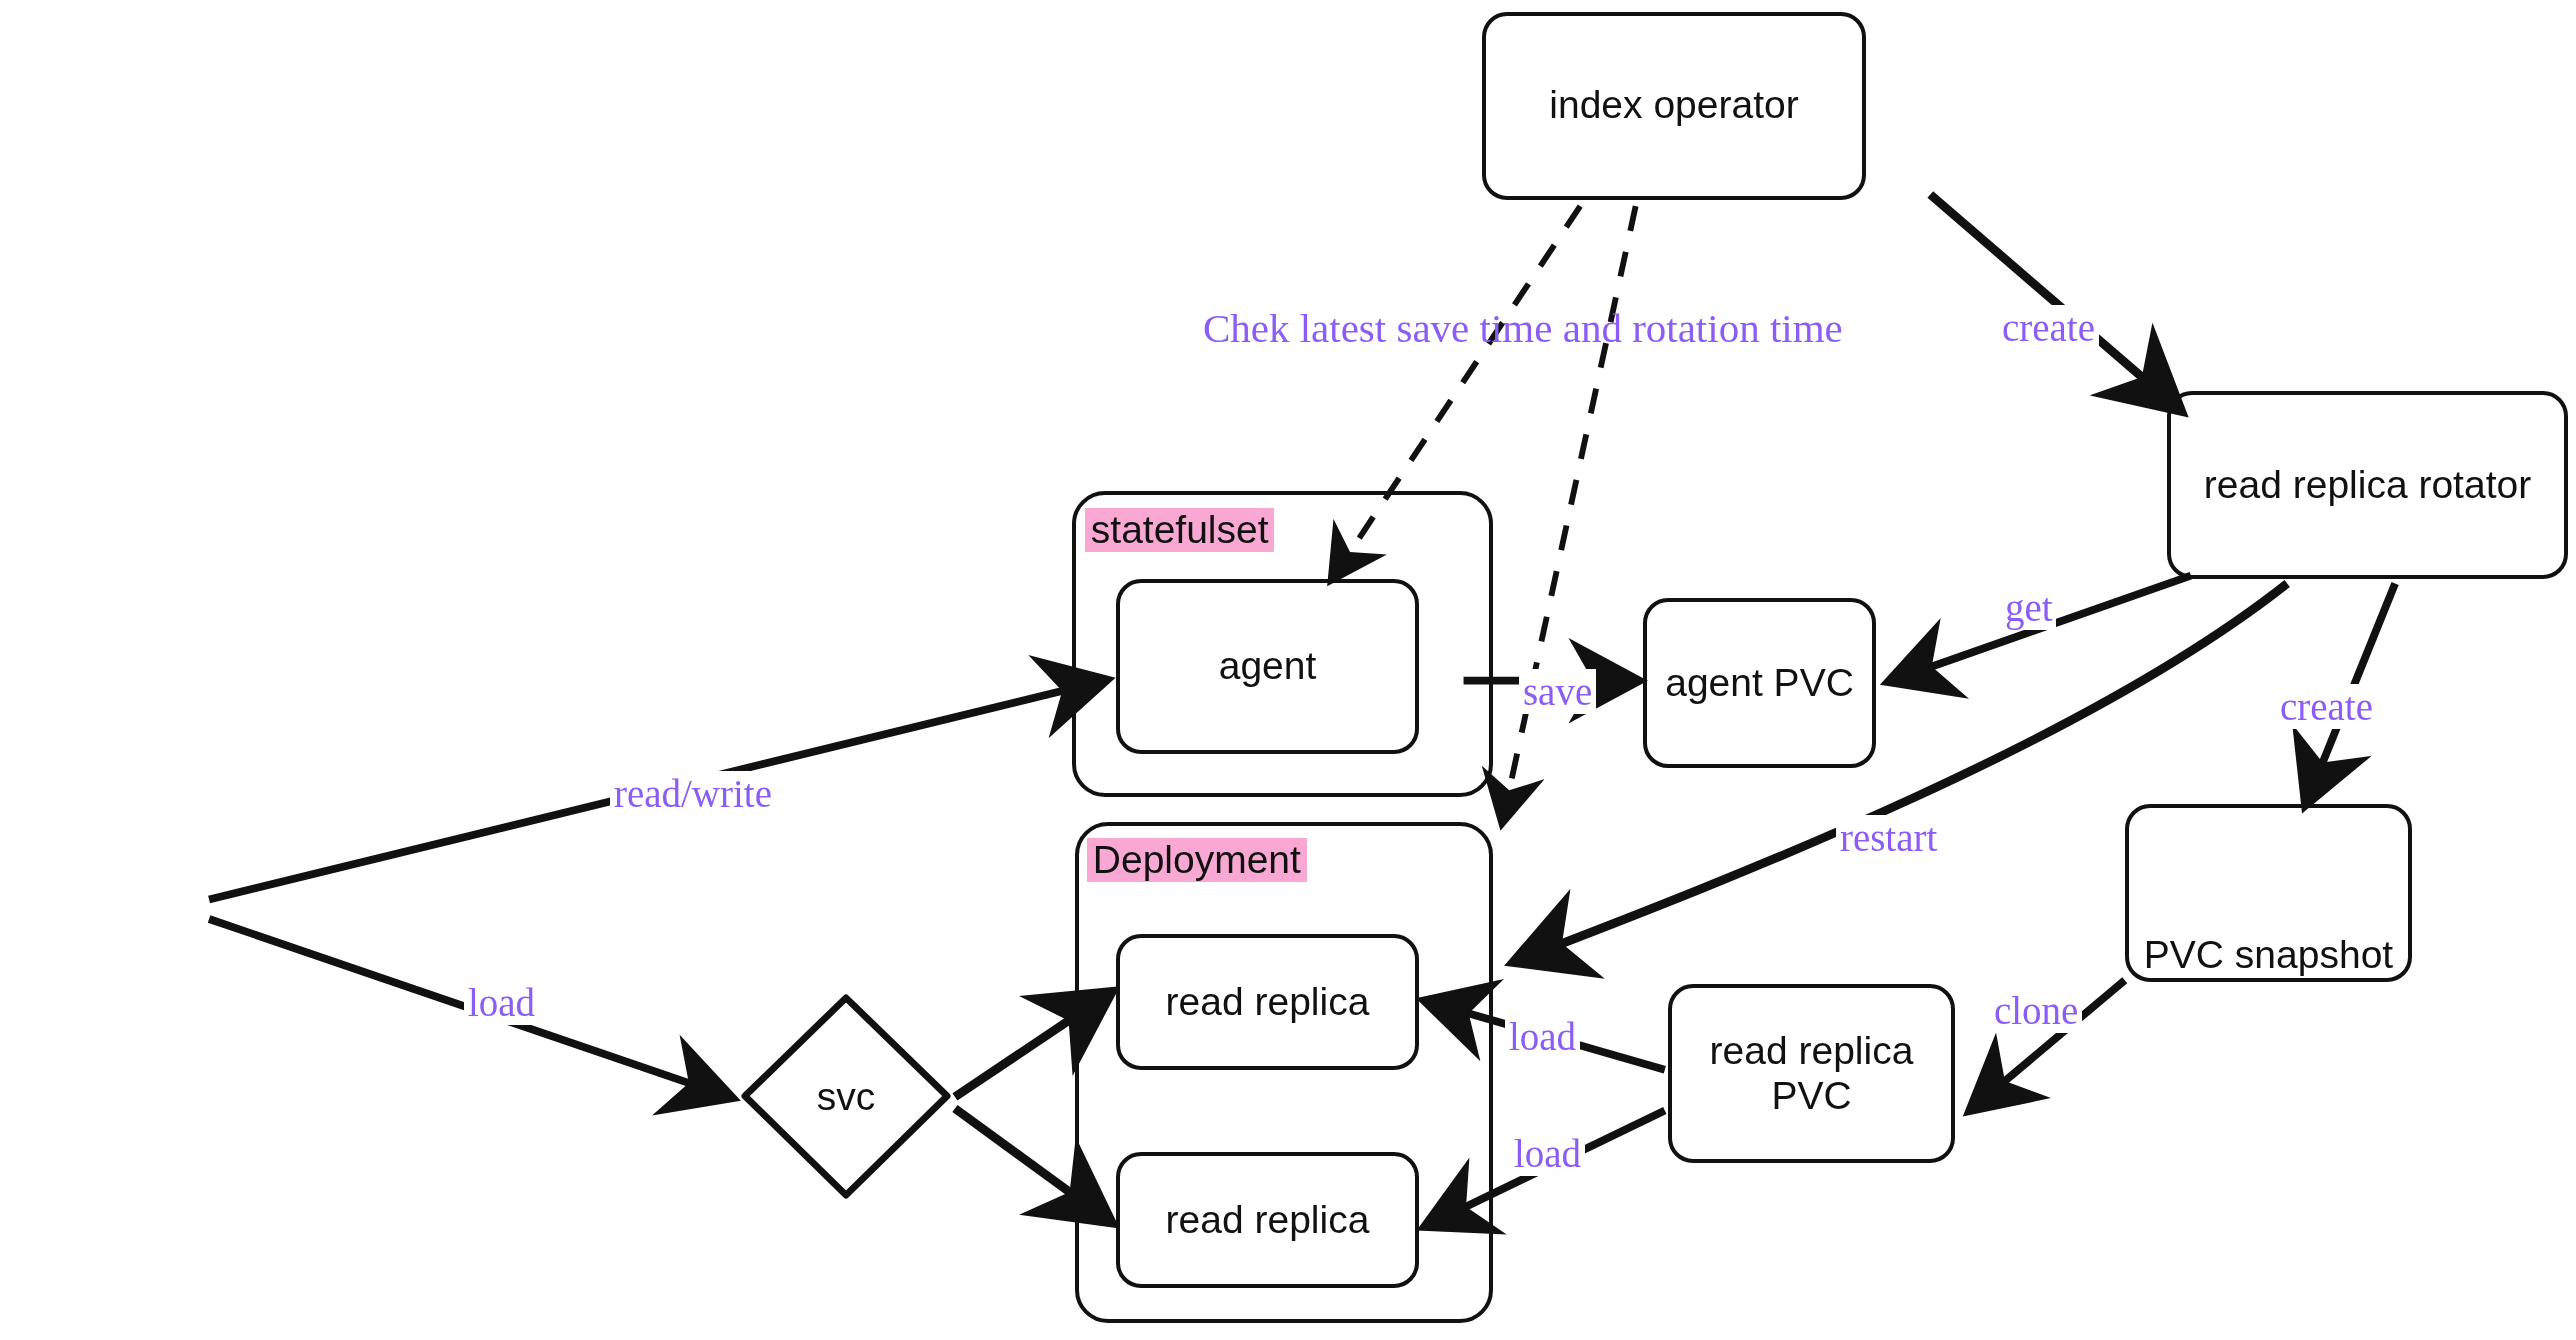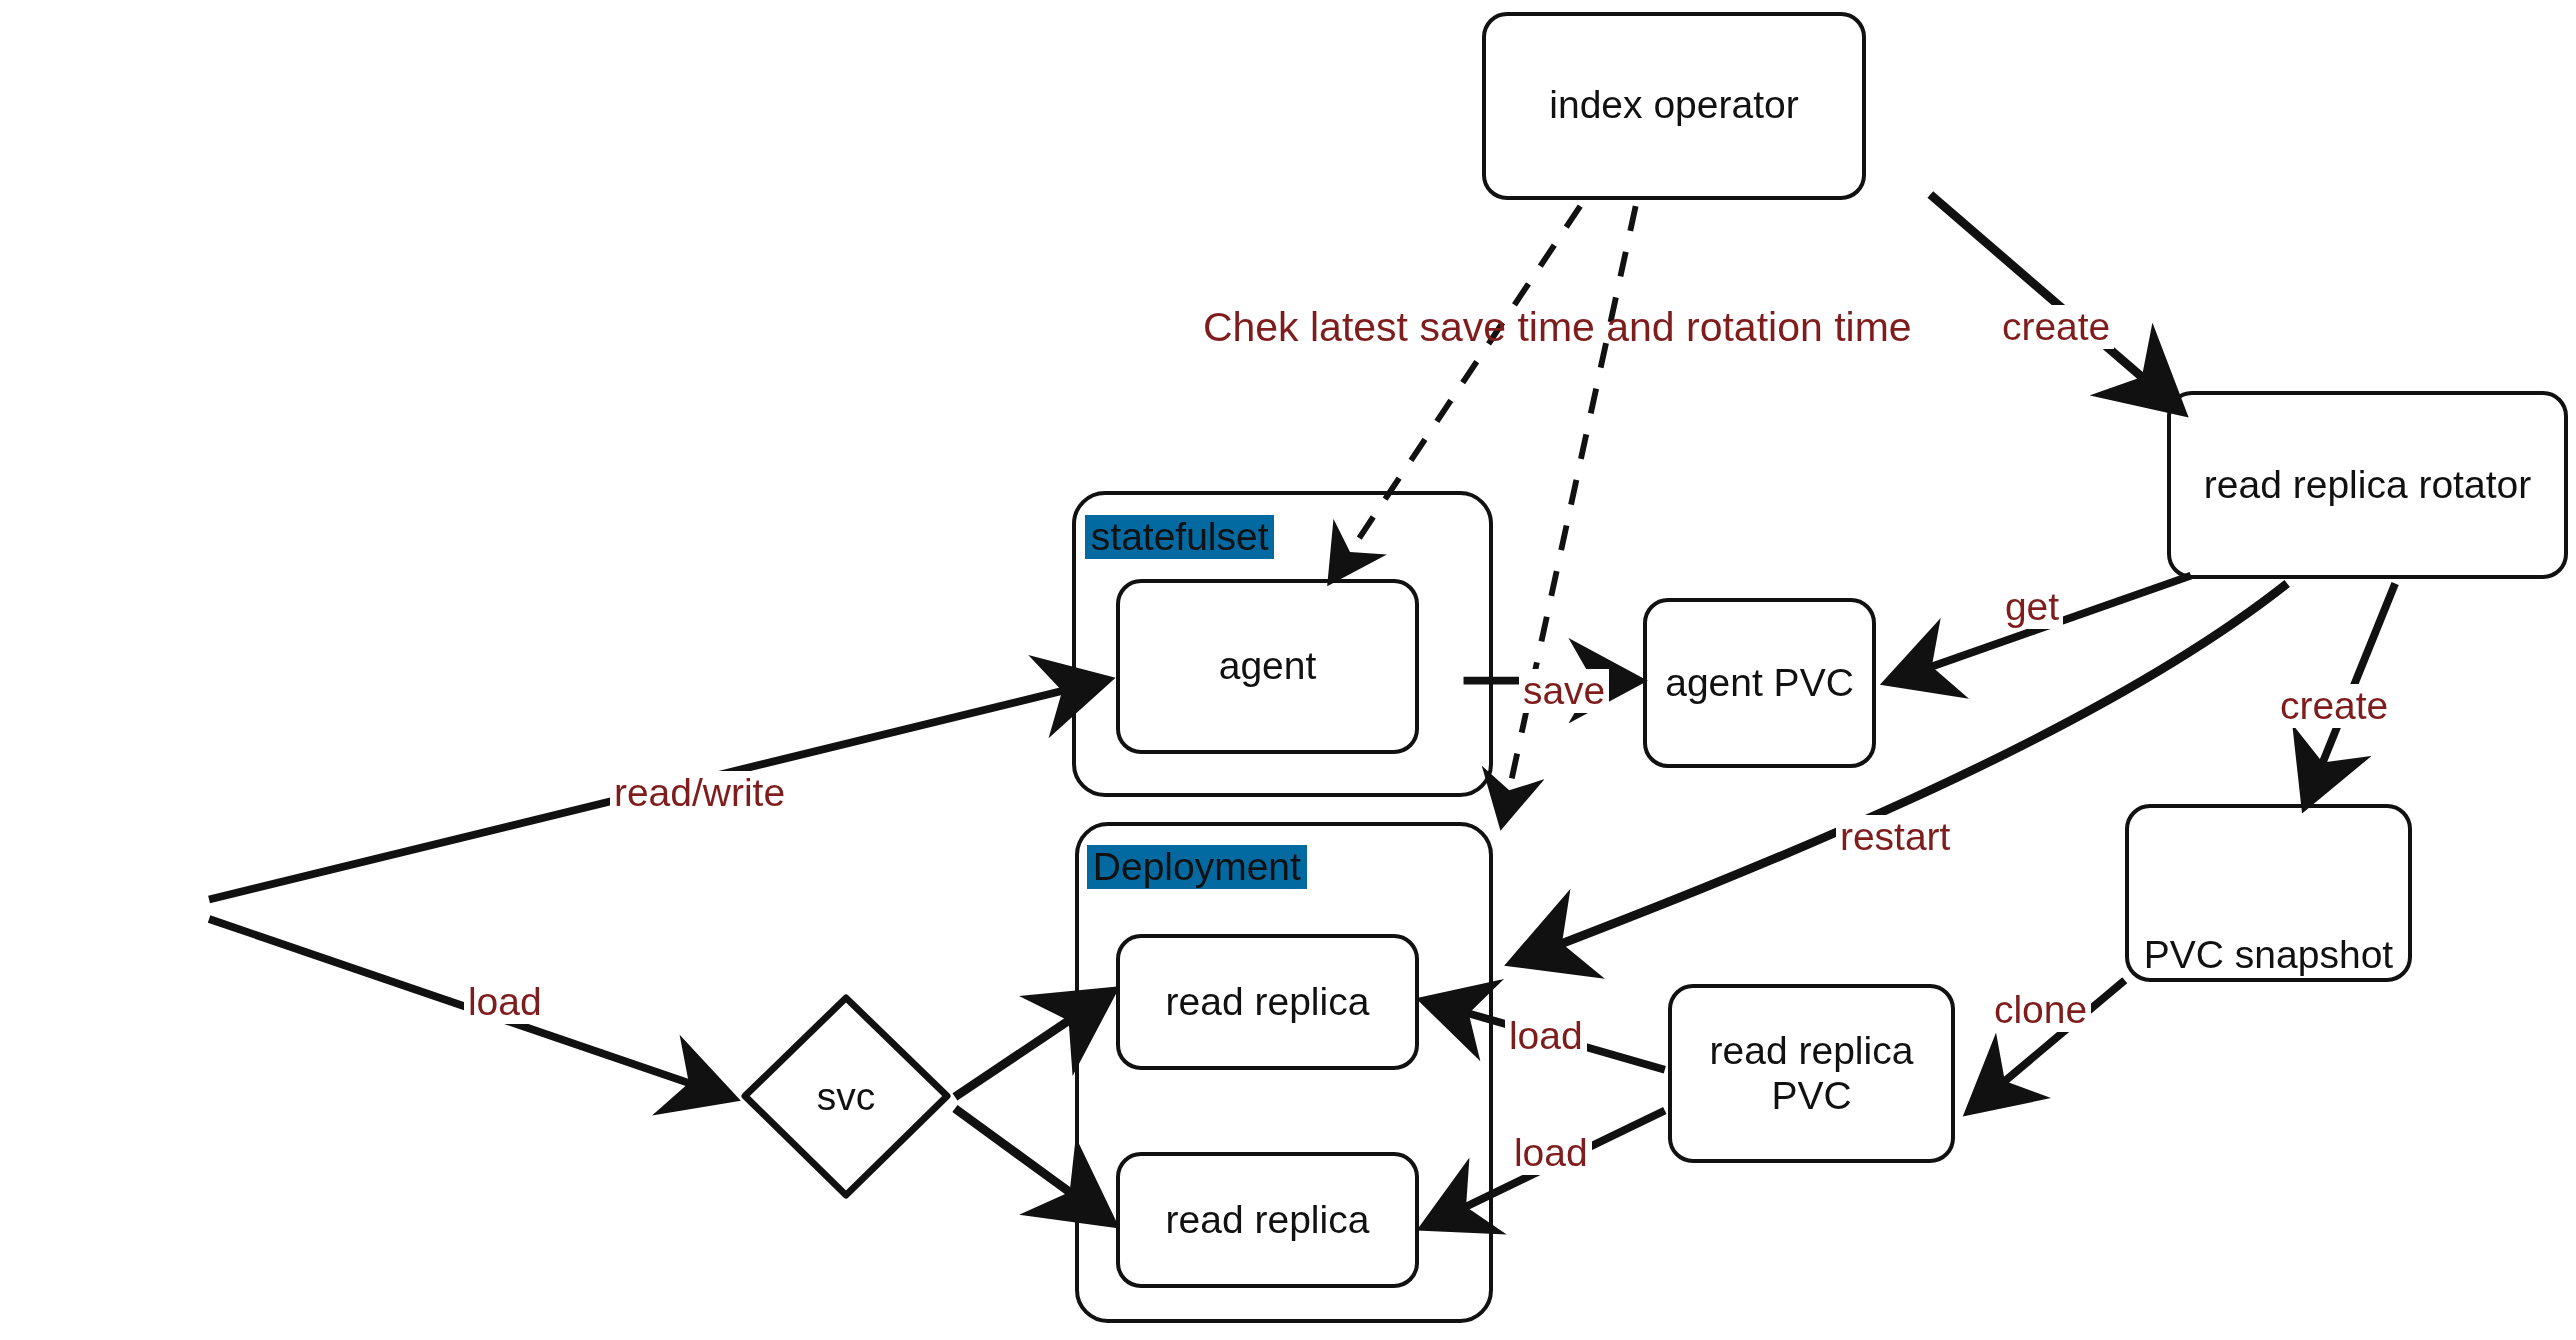--- a/index.html
+++ b/index.html
@@ -47,47 +47,47 @@
     position: absolute;
     box-sizing: border-box;
     border: 4.9px solid #111111;
     border-radius: 33px;
     background: transparent;
   }
   .group-title {
     position: absolute;
     font-size: 39px;
     color: #111111;
-    background: #0369a1;
+    background: #f9a8d4;
     padding: 0 5.8px;
     white-space: nowrap;
-    margin-top: 7px;
   }
   .diamond-wrap {
     position: absolute;
   }
   .diamond-label {
     position: absolute;
     left: 0;
     top: 0;
     width: 100%;
     height: 100%;
     display: flex;
     align-items: center;
     justify-content: center;
     font-size: 39px;
     color: #111111;
   }
   .edge-label {
     position: absolute;
     font-size: 39px;
-    color: #7f1d1d;
+    color: #8b5cf6;
     background: #ffffff;
     white-space: nowrap;
     padding: 0 3.9px;
+    font-family: Liberation Serif, serif;
   }
   .edge-label.big {
     font-size: 41px;
     background: transparent;
   }
 </style>
 </head>
 <body>
 
 <div id="canvas">

